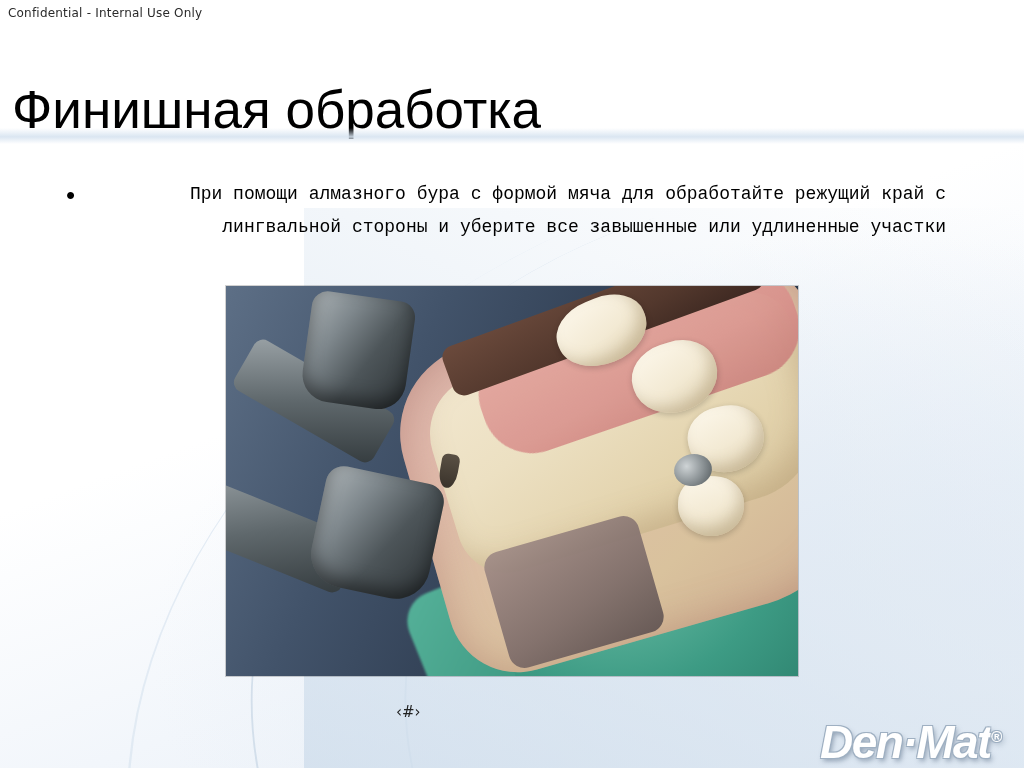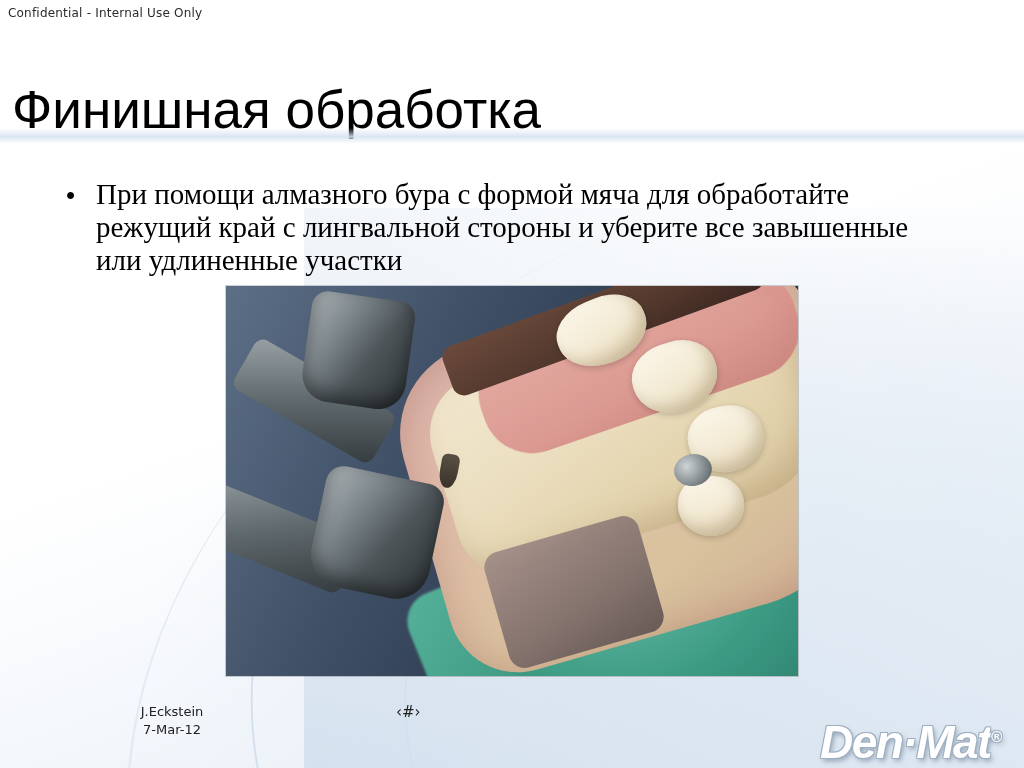--- a/index.html
+++ b/index.html
@@ -117,24 +117,25 @@
   }
   .bullet-dot {
     flex: 0 0 auto;
     font-size: 26px;
     line-height: 34px;
     color: #000;
     width: 30px;
   }
   .bullet-text {
     flex: 1 1 auto;
-    font-size: 29px;
+    font-size: 18px;
     line-height: 33px;
     color: #000;
-    font-family: Liberation Serif, serif;
+    font-family: Liberation Mono, monospace;
+    text-align: right;
   }
 
   
   .photo {
     position: absolute;
     left: 226px;
     top: 286px;
     width: 572px;
     height: 390px;
     background: #2d3b4b;
@@ -345,24 +346,20 @@
     <div class="ph-tooth t4"></div>
     <div class="ph-gray-block"></div>
     <div class="hp1-shaft"></div>
     <div class="ph-handpiece hp1"></div>
     <div class="hp2-shaft"></div>
     <div class="ph-handpiece hp2"></div>
     <div class="ph-bur"></div>
     <div class="ph-bur2"></div>
   </div>
 
-  <div class="footer-left">
-    <div>J.Eckstein</div>
-    <div>7-Mar-12</div>
-  </div>
 
   <div class="slide-number">‹#›</div>
 
   <div class="logo">
     <span>Den</span><span>·</span><span>Mat</span><span class="reg">®</span>
   </div>
 
 </div>
 
 </body></html>

